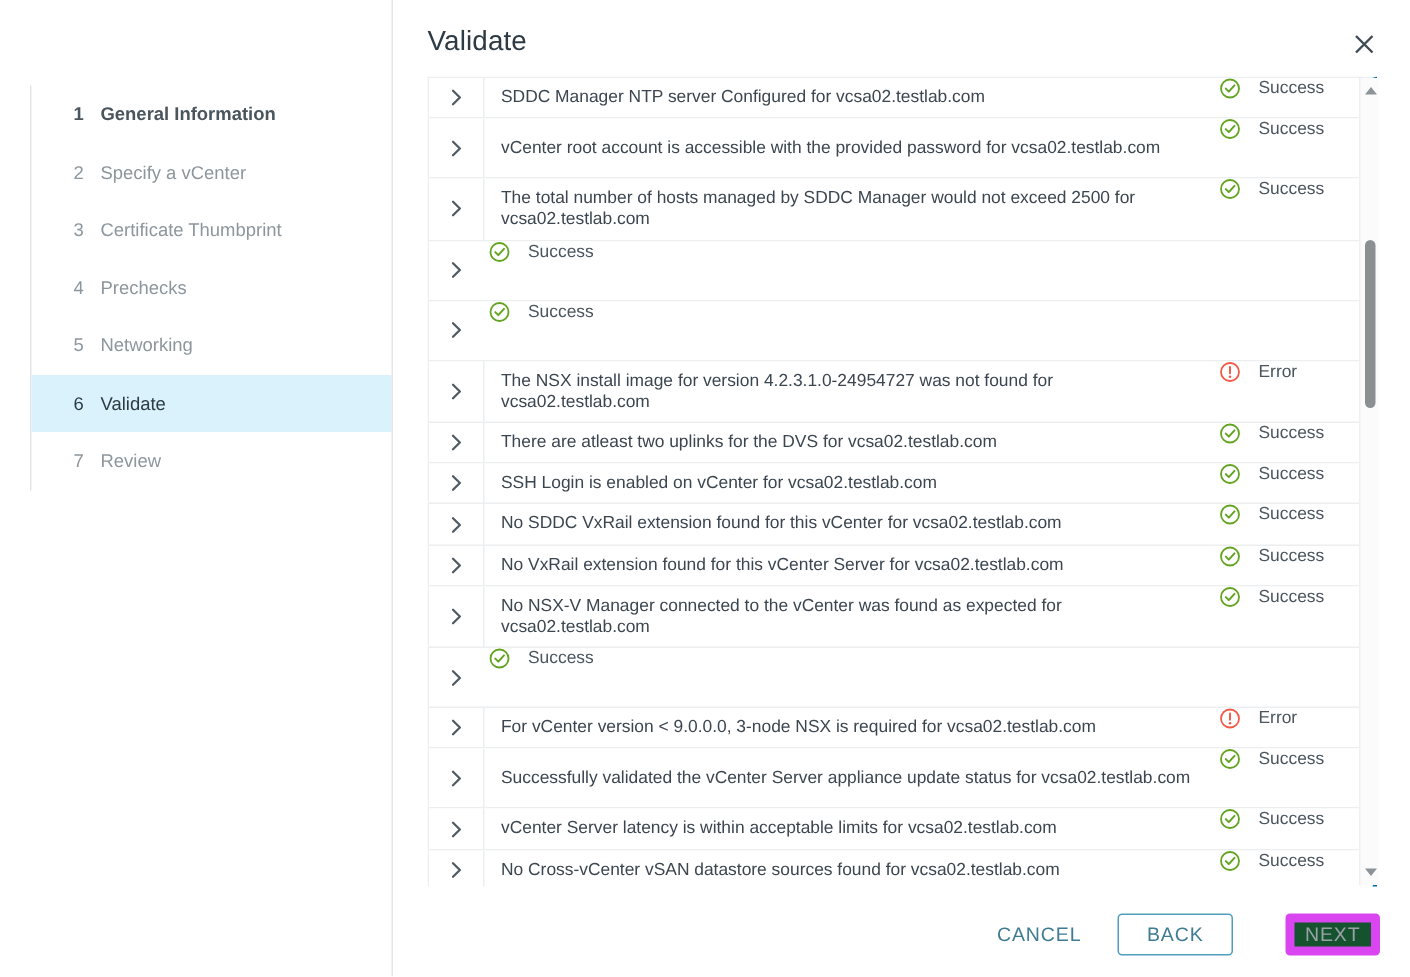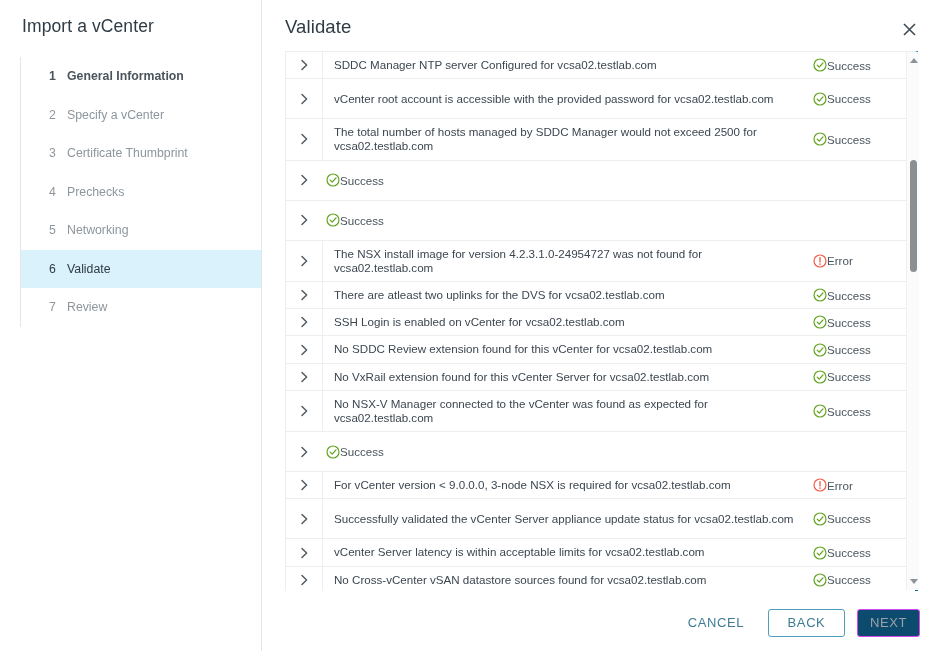--- a/index.html
+++ b/index.html
@@ -165,22 +165,21 @@
     line-height: 14.2px;
     color: #3c4650;
     display: flex;
     align-items: center;
   }
   .vrow.twoline .vrow-text { padding-top: 6px; padding-bottom: 6px; }
 
   .vrow-status {
     flex: 0 0 106px;
     display: flex;
-    align-items: center;
-    gap: 0;
+    gap: 12px;
     padding-left: 4px;
     font-size: 11.6px;
     color: #4a555e;
   }
 
   .status-icon { flex: 0 0 14px; width: 14px; height: 14px; }
   .status-icon svg { display: block; }
 
   
   #list-scrollbar {
@@ -254,34 +253,34 @@
     color: #3f7c94;
     padding: 0 12px;
   }
   #back-button {
     background: #ffffff;
     border: 1px solid #4f9ebd;
     color: #3f7c94;
     width: 77px;
   }
   #next-button {
-    background: #0c4a6e;
-    border: 1px solid #d946ef;
+    background: #14532d;
+    border: 6px solid #d946ef;
     color: #9aa1a7;
     width: 63px;
     cursor: default;
+    margin-left: 23px;
   }
 </style>
 </head>
 <body>
 
 <div id="app">
 
   <div id="wizard-pane">
-    <div id="wizard-title">Import a vCenter</div>
     <div id="wizard-nav">
         <div class="nav-item completed">
           <span class="nav-num">1</span>
           <span class="nav-label">General Information</span>
         </div>
         <div class="nav-item">
           <span class="nav-num">2</span>
           <span class="nav-label">Specify a vCenter</span>
         </div>
         <div class="nav-item">
@@ -456,21 +455,21 @@
               </span>
               <span>Success</span>
             </div>
           </div>
           <div class="vrow">
             <div class="vrow-chevron">
               <svg width="9" height="12" viewBox="0 0 9 12">
                 <path d="M2 1.5 L6.6 6 L2 10.5" fill="none" stroke="#4f5b64" stroke-width="1.5" stroke-linecap="round" stroke-linejoin="round"></path>
               </svg>
             </div>
-            <div class="vrow-text">No SDDC Review extension found for this vCenter for vcsa02.testlab.com</div>
+            <div class="vrow-text">No SDDC VxRail extension found for this vCenter for vcsa02.testlab.com</div>
             <div class="vrow-status">
               <span class="status-icon">
                 <svg width="14" height="14" viewBox="0 0 14 14">
                   <circle cx="7" cy="7" r="6" fill="none" stroke="#62a420" stroke-width="1.2"></circle>
                   <path d="M4.2 7.1 L6.2 9.1 L10 4.9" fill="none" stroke="#62a420" stroke-width="1.3" stroke-linecap="round" stroke-linejoin="round"></path>
                 </svg>
               </span>
               <span>Success</span>
             </div>
           </div>

